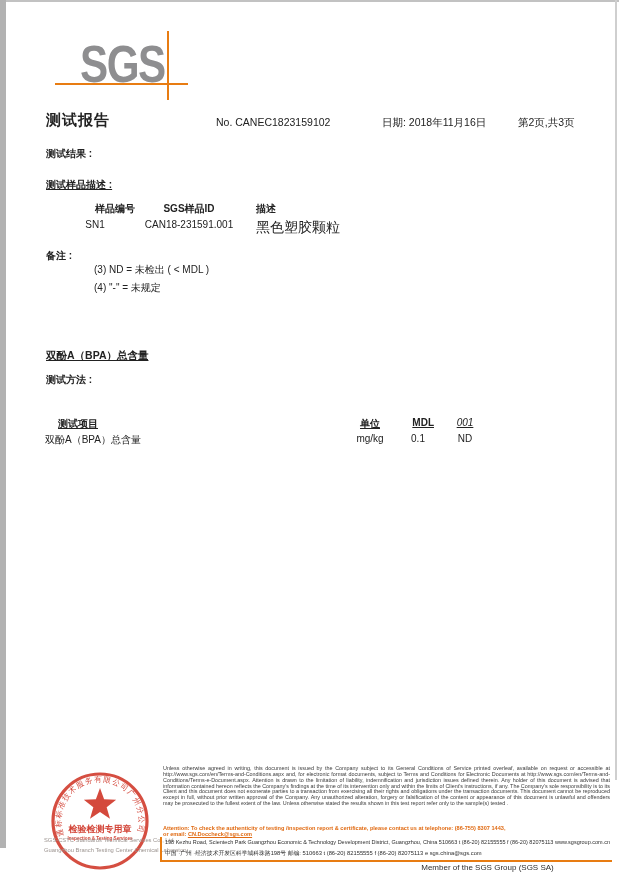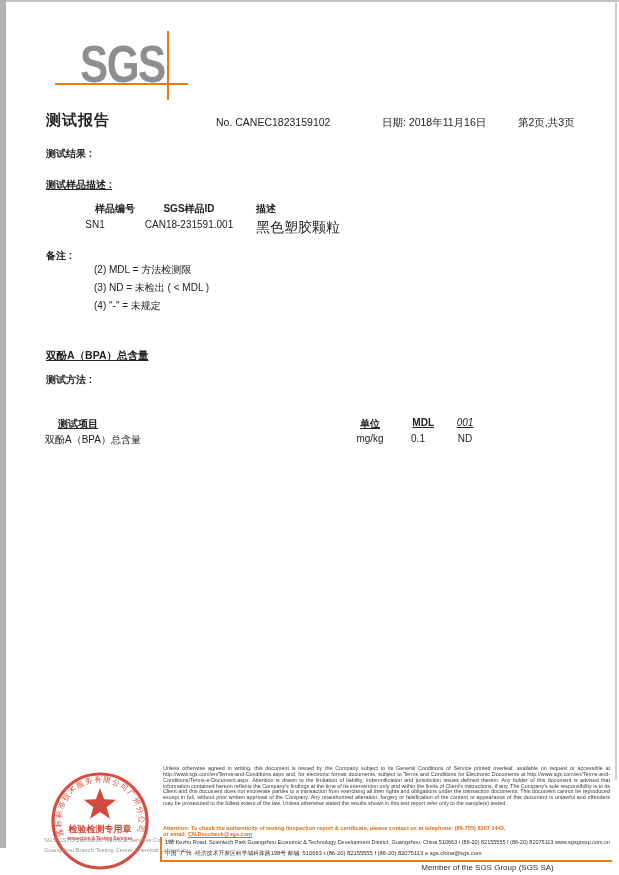--- a/index.html
+++ b/index.html
@@ -90,21 +90,20 @@
 
   <div class="abs st-h1">样品编号</div>
   <div class="abs st-h2">SGS样品ID</div>
   <div class="abs st-h3">描述</div>
   <div class="abs st-v1">SN1</div>
   <div class="abs st-v2">CAN18-231591.001</div>
   <div class="abs st-v3">黑色塑胶颗粒</div>
 
   <div class="abs remarks-lbl">备注 :</div>
   <div class="abs notes">
-    <div>(2) MDL = 方法检测限</div>
     <div>(3) ND = 未检出 ( &lt; MDL )</div>
     <div>(4) "-" = 未规定</div>
   </div>
 
   <div class="abs bpa-title">双酚A（BPA）总含量</div>
   <div class="abs method-lbl">测试方法 :</div>
 
   <div class="abs rt-h-item">测试项目</div>
   <div class="abs rt-h-unit">单位</div>
   <div class="abs rt-h-mdl">MDL</div>

